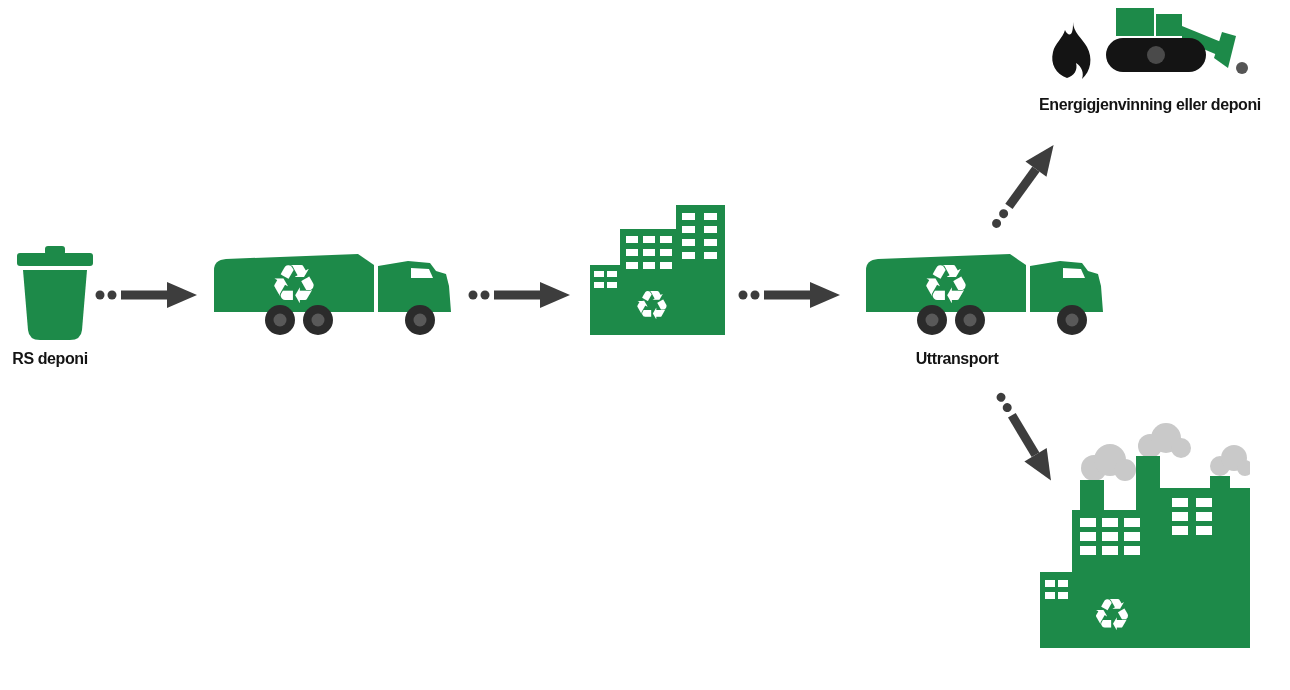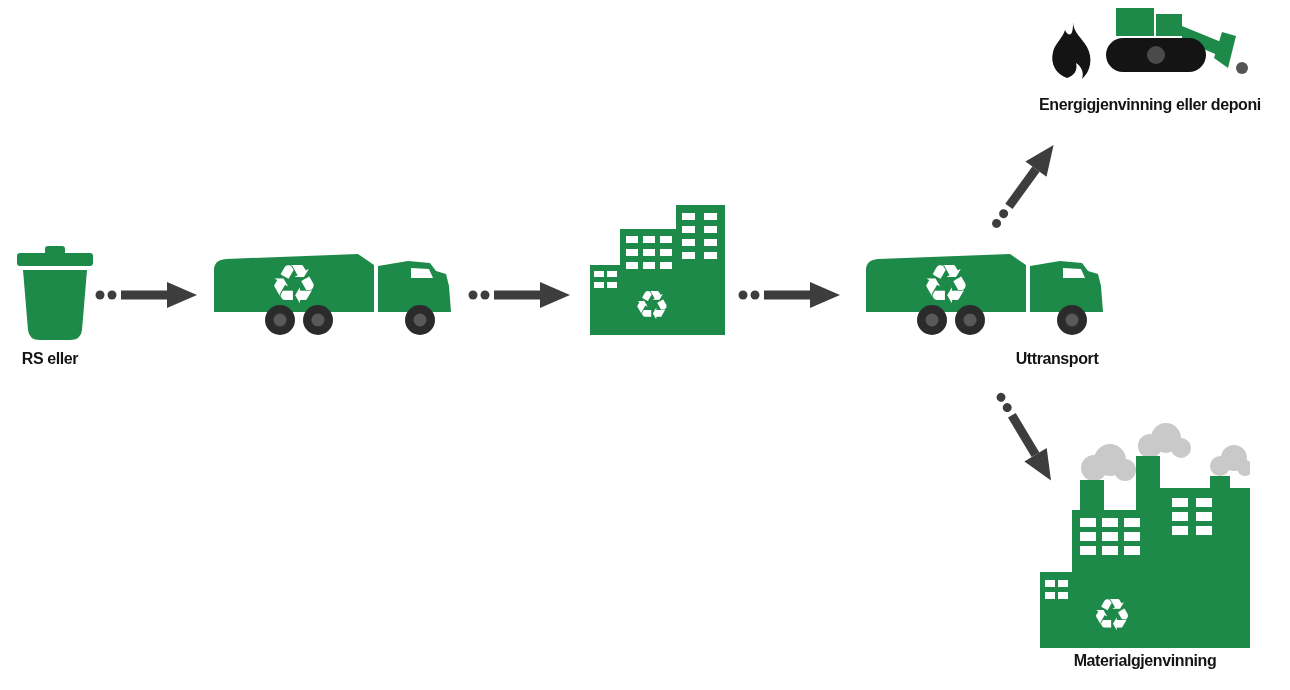--- a/index.html
+++ b/index.html
@@ -35,37 +35,37 @@
   .pos-factory-material{left:1040px;top:420px;}
 
   .pos-arrow-1{left:95px;top:280px;}
   .pos-arrow-2{left:468px;top:280px;}
   .pos-arrow-3{left:738px;top:280px;}
 
   
   .lbl-customer{left:0px;top:350px;width:100px;}
   .lbl-in{left:210px;top:350px;width:250px;}
   .lbl-plant{left:545px;top:350px;width:225px;}
-  .lbl-out{left:932px;top:350px;width:250px;}
+  .lbl-out{left:832px;top:350px;width:250px;}
   .lbl-energy{left:1010px;top:96px;width:280px;}
   .lbl-material{left:1035px;top:652px;width:220px;}
 </style>
 </head>
 <body>
 
 <div class="canvas">
 
   <div class="abs pos-bin">
     <svg width="82" height="96" viewBox="0 0 82 96">
       <rect x="31" y="0" width="20" height="9" rx="3" fill="#1d8a49"></rect>
       <rect x="3" y="7" width="76" height="13" rx="3" fill="#1d8a49"></rect>
       <path d="M9 24 L73 24 L68 84 Q67 94 56 94 L26 94 Q15 94 14 84 Z" fill="#1d8a49"></path>
     </svg>
   </div>
-  <div class="label lbl-customer">RS eller</div>
+  <div class="label lbl-customer">RS deponi</div>
 
   <div class="arrow pos-arrow-1">
     <svg width="105" height="30" viewBox="0 0 105 30" fill="#3d3d3d">
       <circle cx="5" cy="15" r="4.5"></circle>
       <circle cx="17" cy="15" r="4.5"></circle>
       <rect x="26" y="10.5" width="46" height="9"></rect>
       <polygon points="72,2 102,15 72,28"></polygon>
     </svg>
   </div>
 
@@ -227,15 +227,14 @@
       <rect x="132" y="106" width="16" height="9" fill="#ffffff"></rect>
         <rect x="156" y="106" width="16" height="9" fill="#ffffff"></rect>
 
       <rect x="5" y="160" width="10" height="7" fill="#ffffff"></rect>
         <rect x="18" y="160" width="10" height="7" fill="#ffffff"></rect>
       <rect x="5" y="172" width="10" height="7" fill="#ffffff"></rect>
         <rect x="18" y="172" width="10" height="7" fill="#ffffff"></rect>
       <text x="72" y="210" text-anchor="middle" font-size="44" fill="#ffffff" font-family="DejaVu Sans">♻</text>
     </svg>
   </div>
-  <div class="label lbl-material">Materialgjenvinning</div>
 
 </div>
 
 </body></html>

